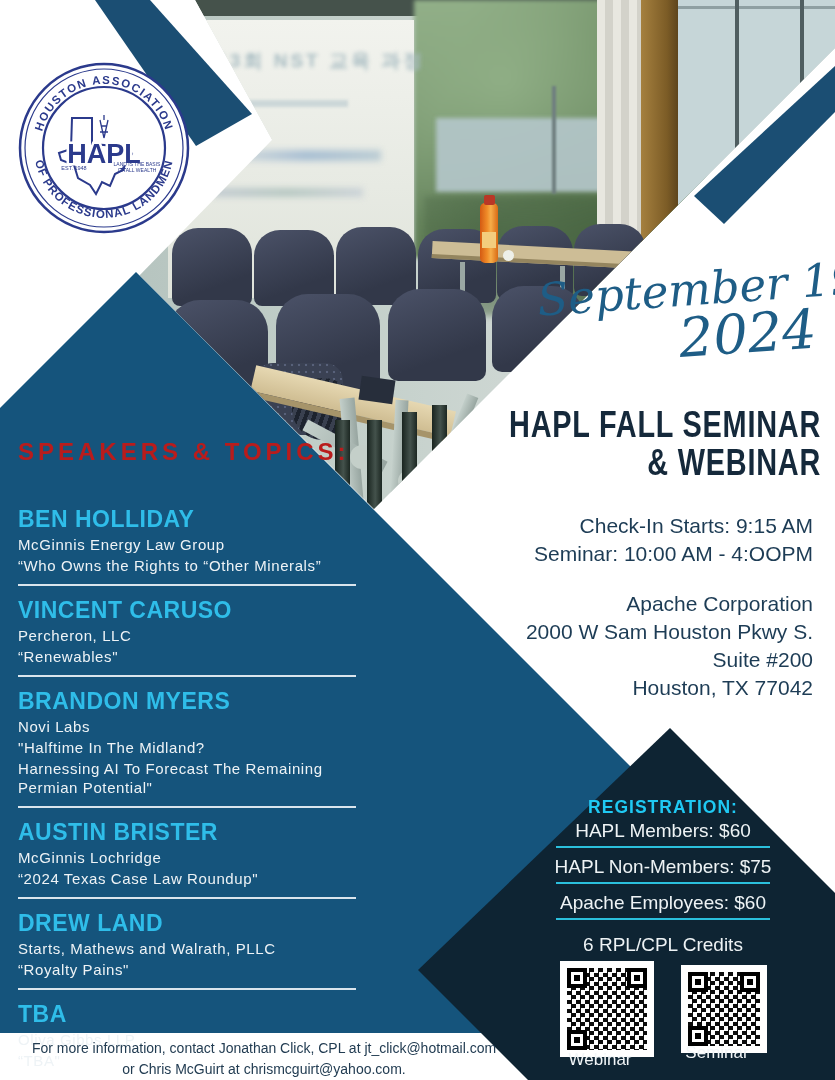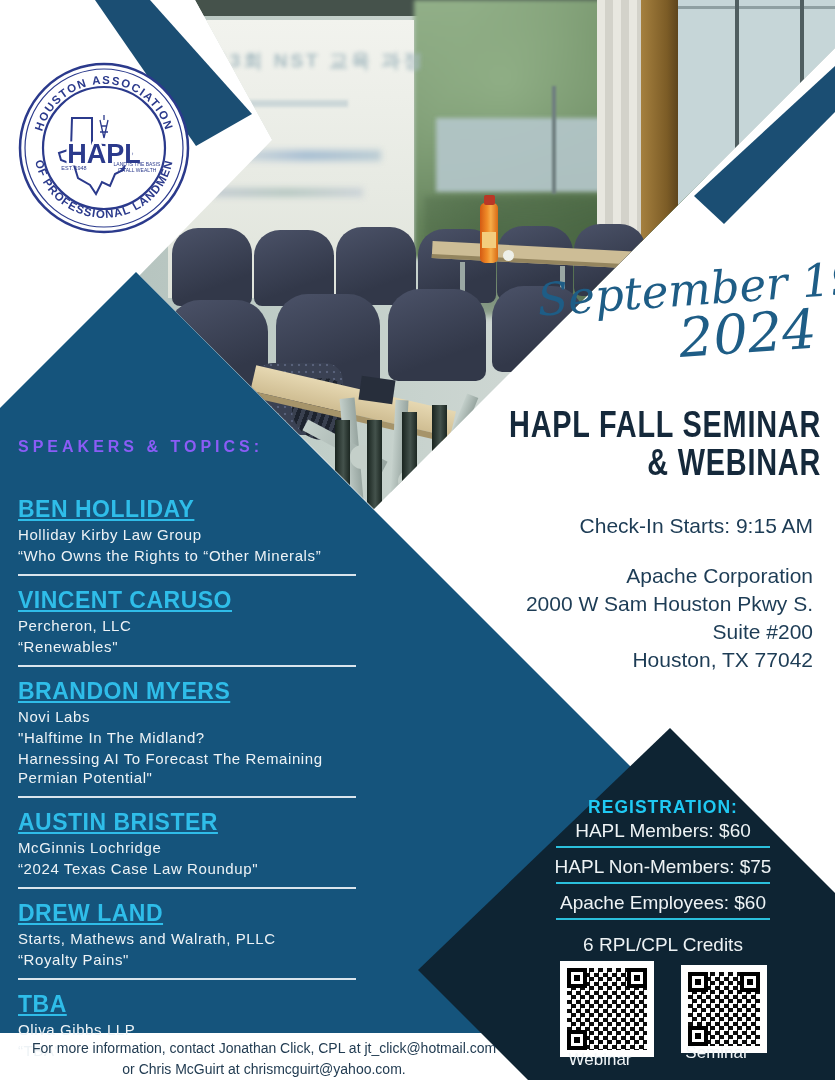--- a/index.html
+++ b/index.html
@@ -74,22 +74,22 @@
   .blue-panel{position:absolute;inset:0;background:#15547c;
               clip-path:polygon(136px 272px,650px 786px,650px 1033px,0 1033px,0 408px);}
   .diamond{position:absolute;inset:0;background:#0e2433;
            clip-path:polygon(670px 728px,835px 893px,835px 1080px,528px 1080px,418px 970px);}
 
   
   .logo{position:absolute;left:16px;top:60px;width:176px;height:176px;}
 
   
   .speakers{position:absolute;left:18px;top:438px;width:364px;color:#eef3f6;}
-  .sp-heading{font-size:16px;font-weight:bold;letter-spacing:4px;color:#8b5cf6;margin-bottom:40px;}
-  .sp-name{font-size:23px;font-weight:bold;color:#2fbde9;letter-spacing:.5px;line-height:27px;text-decoration:underline;}
+  .sp-heading{font-size:24px;font-weight:bold;letter-spacing:4px;color:#b91c1c;margin-bottom:40px;}
+  .sp-name{font-size:23px;font-weight:bold;color:#2fbde9;letter-spacing:.5px;line-height:27px;}
   .sp-org,.sp-topic{font-size:15px;line-height:19px;letter-spacing:.6px;margin-top:2px;}
   .sp-div{width:338px;border-top:2px solid rgba(235,242,246,.92);margin:9px 0 11px 0;}
 
   
   .date-script{position:absolute;right:16px;top:264px;width:280px;text-align:right;color:#1e5d86;
                transform:rotate(-4deg);font-family:"DejaVu Serif",serif;font-style:italic;}
   .date-l1{font-size:45px;white-space:nowrap;}
   .date-l2{font-size:54px;margin-top:-10px;padding-right:4px;}
   .title{position:absolute;right:14px;top:406px;text-align:right;color:#15293b;font-weight:bold;}
   .title-line{font-size:37px;line-height:38px;letter-spacing:1px;white-space:nowrap;
@@ -216,32 +216,33 @@
     <div class="date-l2">2024</div>
   </div>
 
   <div class="title">
     <div class="title-line">HAPL FALL SEMINAR</div>
     <div class="title-line">&amp; WEBINAR</div>
   </div>
 
   <div class="info">
     <div>Check-In Starts: 9:15 AM</div>
+    <div>Seminar: 10:00 AM - 4:OOPM</div>
     <div class="info-venue">Apache Corporation</div>
     <div>2000 W Sam Houston Pkwy S.</div>
     <div>Suite #200</div>
     <div>Houston, TX 77042</div>
   </div>
 
   <div class="speakers">
     <div class="sp-heading">SPEAKERS &amp; TOPICS:</div>
 
     <div>
       <div class="sp-name">BEN HOLLIDAY</div>
-      <div class="sp-org">Holliday Kirby Law Group</div>
+      <div class="sp-org">McGinnis Energy Law Group</div>
       <div class="sp-topic">“Who Owns the Rights to “Other Minerals”</div>
       <div class="sp-topic"></div>
       <div class="sp-div"></div>
     </div>
 
     <div>
       <div class="sp-name">VINCENT CARUSO</div>
       <div class="sp-org">Percheron, LLC</div>
       <div class="sp-topic">“Renewables"</div>
       <div class="sp-topic"></div>

